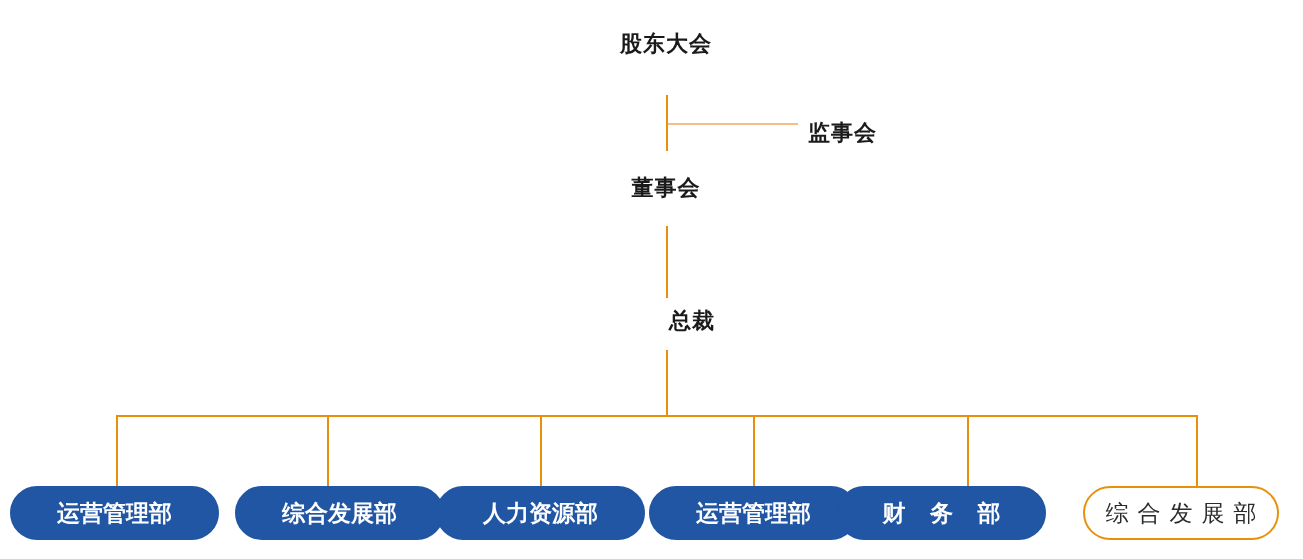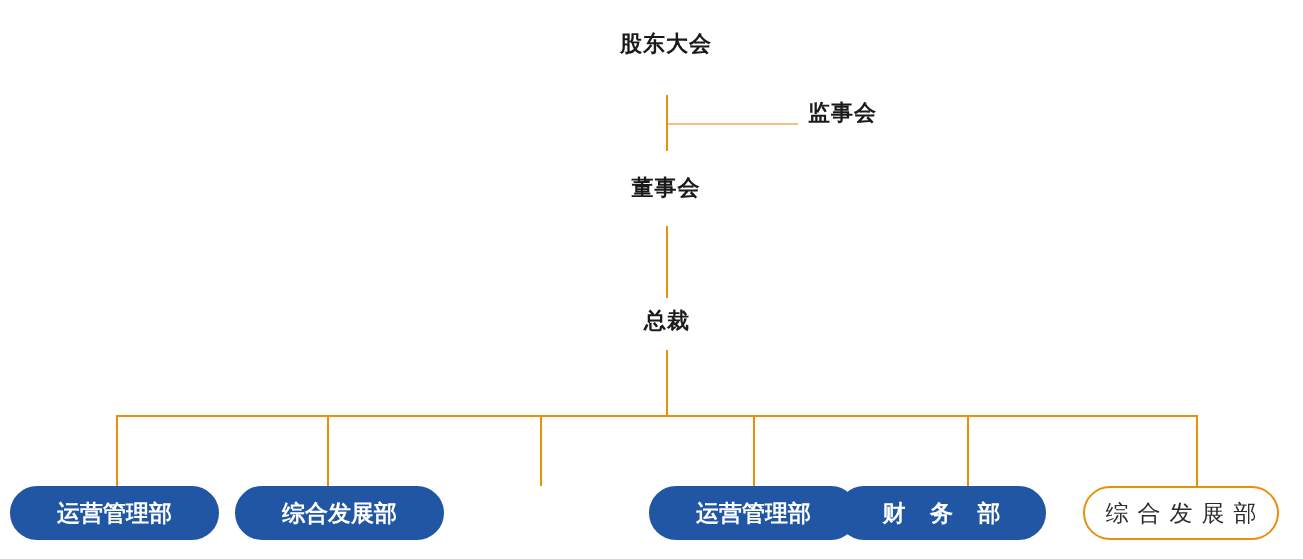--- a/index.html
+++ b/index.html
@@ -84,47 +84,50 @@
 <body>
 
 <div id="org-chart">
 
   <div class="node-text centered" style="left:666px; top:33px;">股东大会</div>
 
   <div class="line-v" style="left:666px; top:95px; height:56px;"></div>
 
   <div class="line-h light" style="left:668px; top:123px; width:130px;"></div>
 
-  <div class="node-text" style="left:808px; top:102px;">监事会</div>
+  <div class="node-text" style="left:808px; top:122px;">监事会</div>
 
   <div class="node-text centered" style="left:666px; top:177px;">董事会</div>
 
   <div class="line-v" style="left:666px; top:226px; height:72px;"></div>
 
-  <div class="node-text centered" style="left:667px; top:310px;text-align:right;">总裁</div>
+  <div class="node-text centered" style="left:692px; top:310px;text-align:right;">总裁</div>
 
   <div class="line-v" style="left:666px; top:350px; height:66px;"></div>
 
   <div class="line-h" style="left:116px; top:415px; width:1082px;"></div>
 
   <div class="line-v" style="left:116px;  top:415px; height:71px;"></div>
   <div class="line-v" style="left:327px;  top:415px; height:71px;"></div>
   <div class="line-v" style="left:540px;  top:415px; height:71px;"></div>
   <div class="line-v" style="left:753px;  top:415px; height:71px;"></div>
   <div class="line-v" style="left:967px;  top:415px; height:71px;"></div>
   <div class="line-v" style="left:1196px; top:415px; height:71px;"></div>
 
   <div class="pill filled" style="left:10px; top:486px; width:209px;">
     <span class="pill-label">运营管理部</span>
   </div>
 
   <div class="pill filled" style="left:235px; top:486px; width:209px;">
     <span class="pill-label">综合发展部</span>
   </div>
 
+  <div class="pill filled" style="left:436px; top:486px; width:209px;">
+    <span class="pill-label">人力资源部</span>
+  </div>
 
   <div class="pill filled" style="left:649px; top:486px; width:209px;">
     <span class="pill-label">运营管理部</span>
   </div>
 
   <div class="pill filled spaced" style="left:837px; top:486px; width:209px;">
     <span class="pill-label">财 务 部</span>
   </div>
 
   <div class="pill outlined spaced" style="left:1083px; top:486px; width:196px;">

